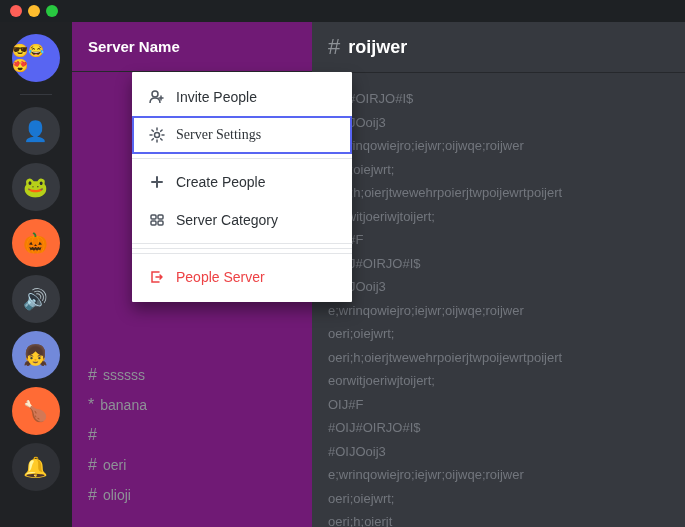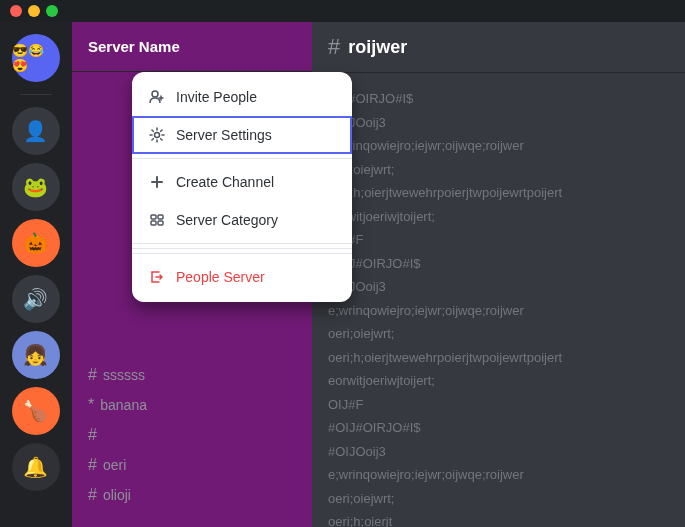--- a/index.html
+++ b/index.html
@@ -76,21 +76,21 @@
     
     .context-menu-overlay {
       position: absolute;
       top: 50px;
       left: 60px;
       z-index: 100;
     }
 
     .context-menu {
       background: #fff;
-      border-radius: 12px;
+      border-radius: 1px;
       box-shadow: 0 8px 16px rgba(0,0,0,0.4);
       width: 220px;
       padding: 6px 0;
       overflow: hidden;
     }
 
     .menu-item {
       display: flex;
       align-items: center;
       padding: 10px 16px;
@@ -244,39 +244,39 @@
           <span class="menu-icon">
             <svg width="16" height="16" viewBox="0 0 16 16" fill="none">
               <circle cx="6" cy="5" r="3" stroke="#4f5660" stroke-width="1.5"></circle>
               <path d="M1 14c0-3 2-5 5-5s5 2 5 5" stroke="#4f5660" stroke-width="1.5" fill="none"></path>
               <path d="M12 7v4M10 9h4" stroke="#4f5660" stroke-width="1.5" stroke-linecap="round"></path>
             </svg>
           </span>
           <span>Invite People</span>
         </div>
 
-        <div class="menu-item highlighted" style="outline: 2px solid #5865f2; outline-offset:-2px;">
+        <div class="menu-item highlighted" style="outline: 2px solid #5865f2; outline-offset:-2px;font-family:Liberation Serif, serif;">
           <span class="menu-icon">
             <svg width="16" height="16" viewBox="0 0 16 16" fill="none">
               <circle cx="8" cy="8" r="2.5" stroke="#4f5660" stroke-width="1.5"></circle>
               <path d="M8 1v2M8 13v2M1 8h2M13 8h2M2.93 2.93l1.41 1.41M11.66 11.66l1.41 1.41M2.93 13.07l1.41-1.41M11.66 4.34l1.41-1.41" stroke="#4f5660" stroke-width="1.5" stroke-linecap="round"></path>
             </svg>
           </span>
           <span>Server Settings</span>
         </div>
 
         <div class="menu-separator"></div>
 
         <div class="menu-item">
           <span class="menu-icon">
             <svg width="16" height="16" viewBox="0 0 16 16">
               <path d="M8 3v10M3 8h10" stroke="#4f5660" stroke-width="2" stroke-linecap="round"></path>
             </svg>
           </span>
-          <span>Create Channel</span>
+          <span>Create People</span>
         </div>
 
         <div class="menu-item">
           <span class="menu-icon">
             <svg width="16" height="16" viewBox="0 0 16 16">
               <rect x="2" y="3" width="5" height="4" rx="1" stroke="#4f5660" stroke-width="1.5" fill="none"></rect>
               <rect x="9" y="3" width="5" height="4" rx="1" stroke="#4f5660" stroke-width="1.5" fill="none"></rect>
               <rect x="2" y="9" width="5" height="4" rx="1" stroke="#4f5660" stroke-width="1.5" fill="none"></rect>
               <rect x="9" y="9" width="5" height="4" rx="1" stroke="#4f5660" stroke-width="1.5" fill="none"></rect>
             </svg>

